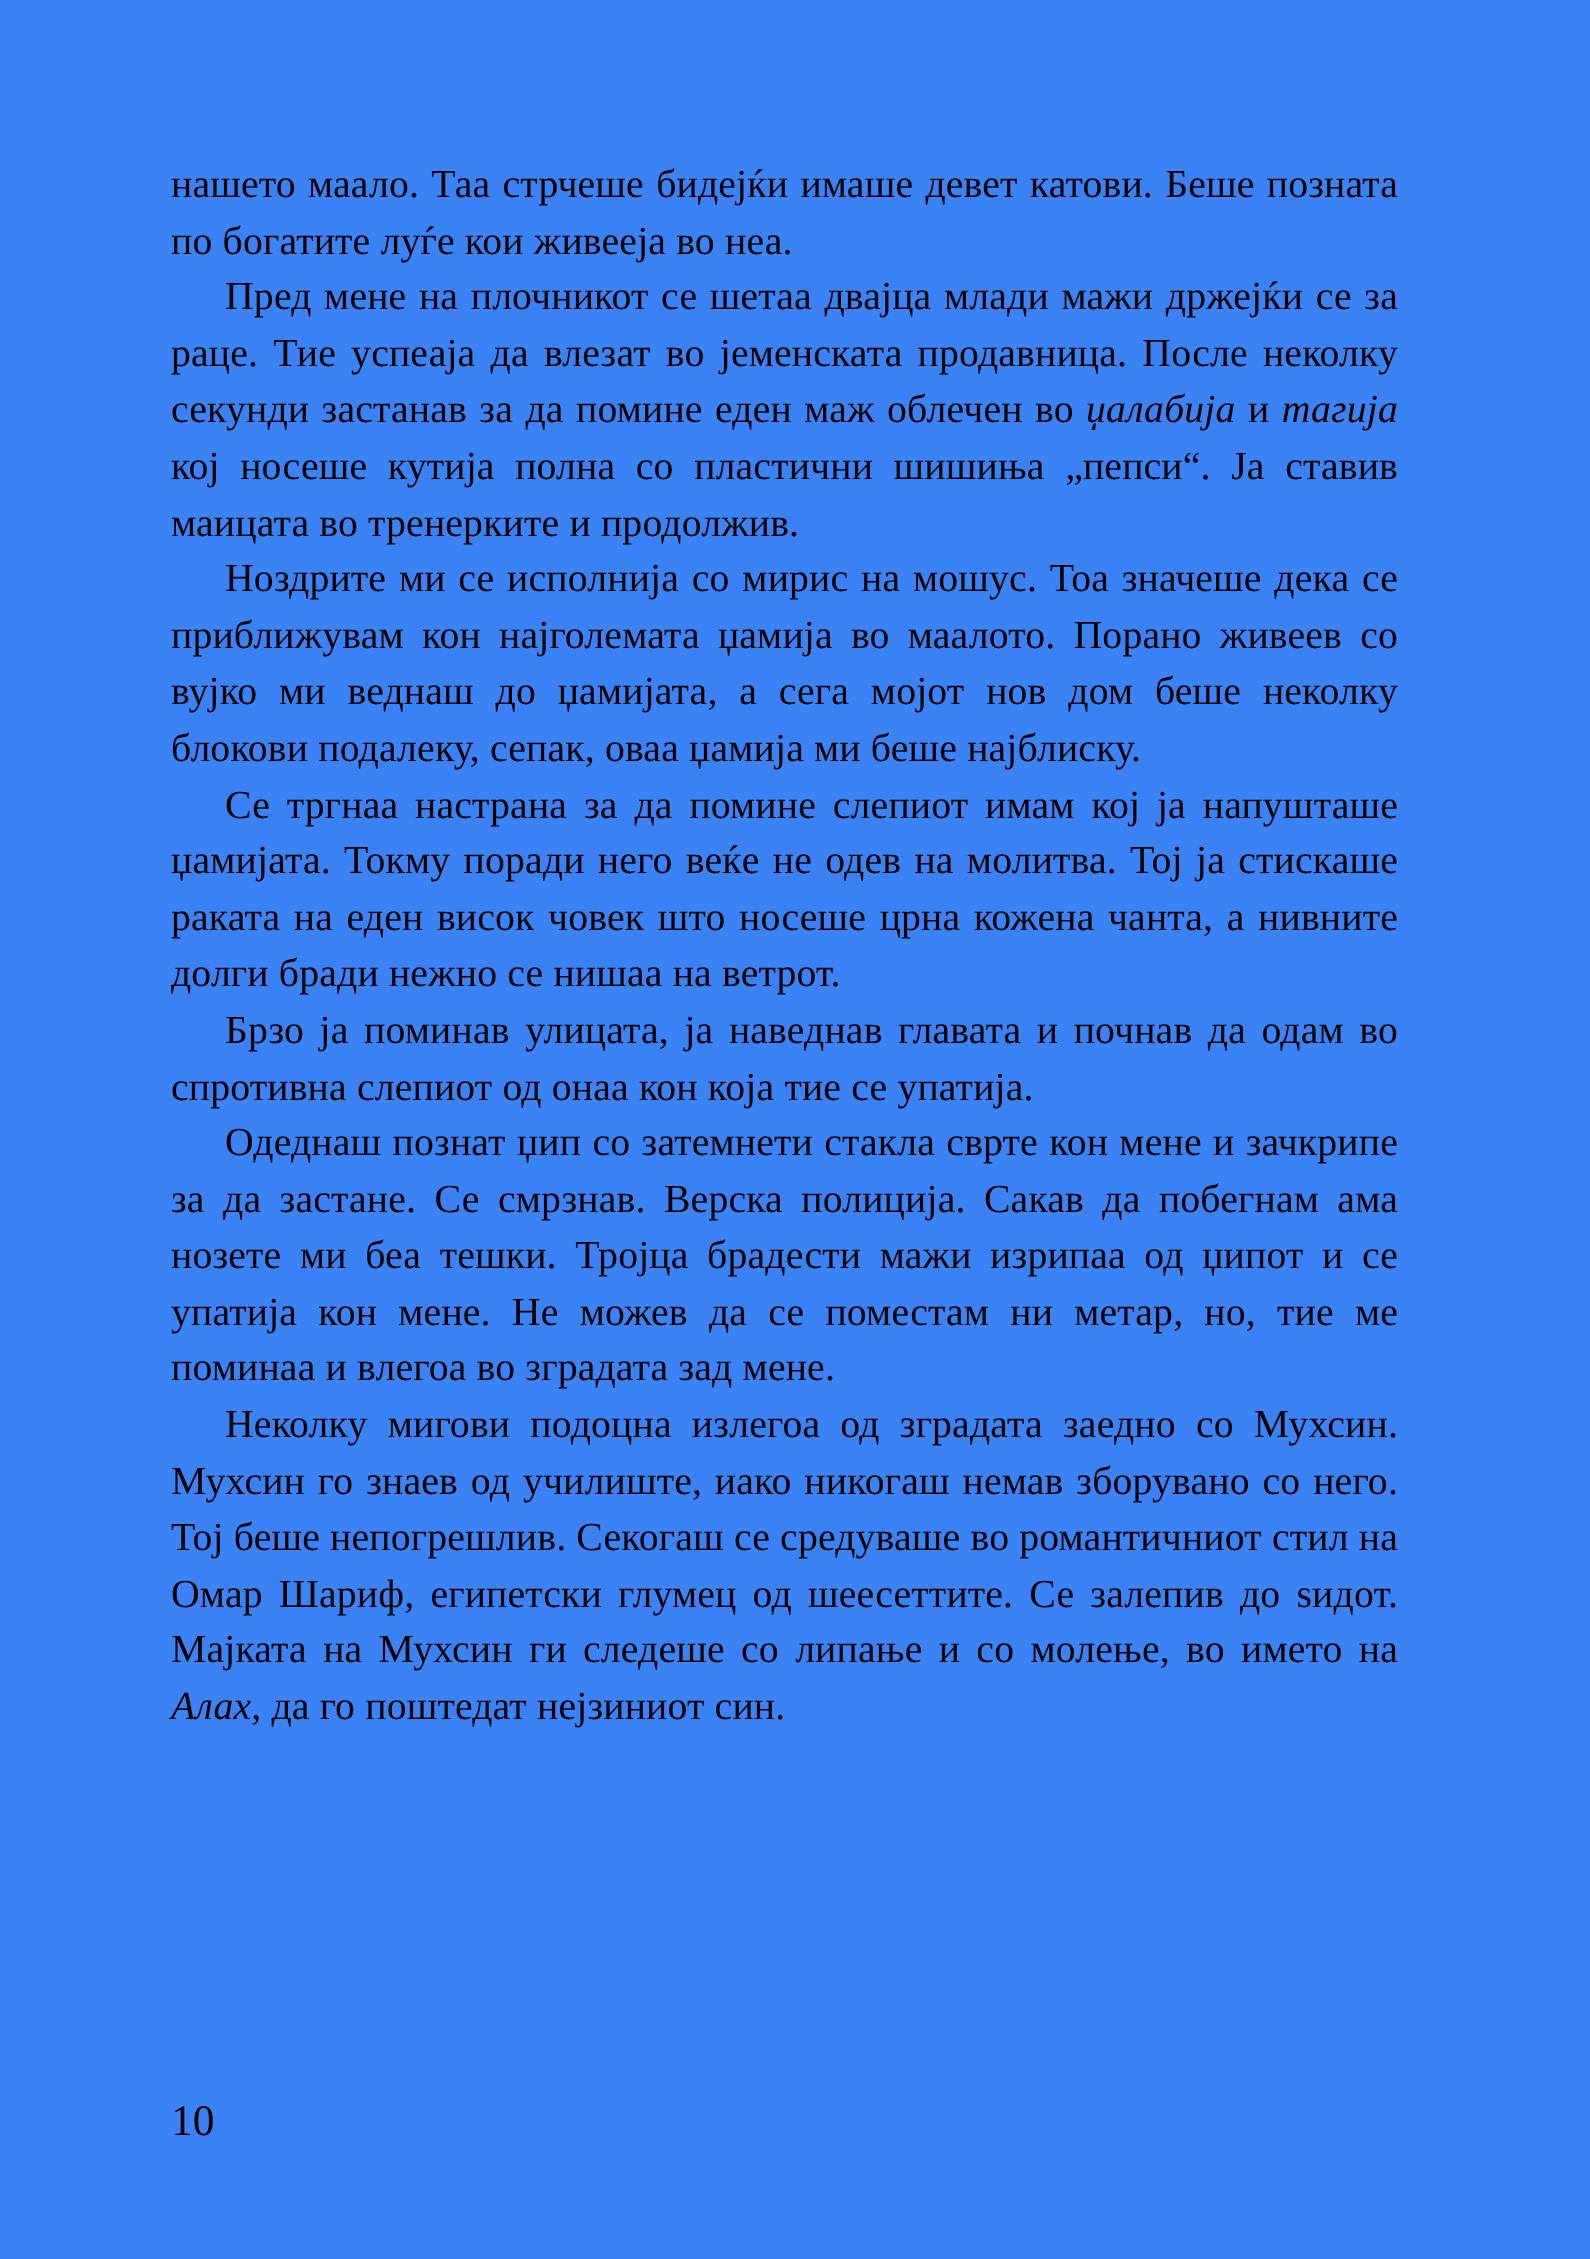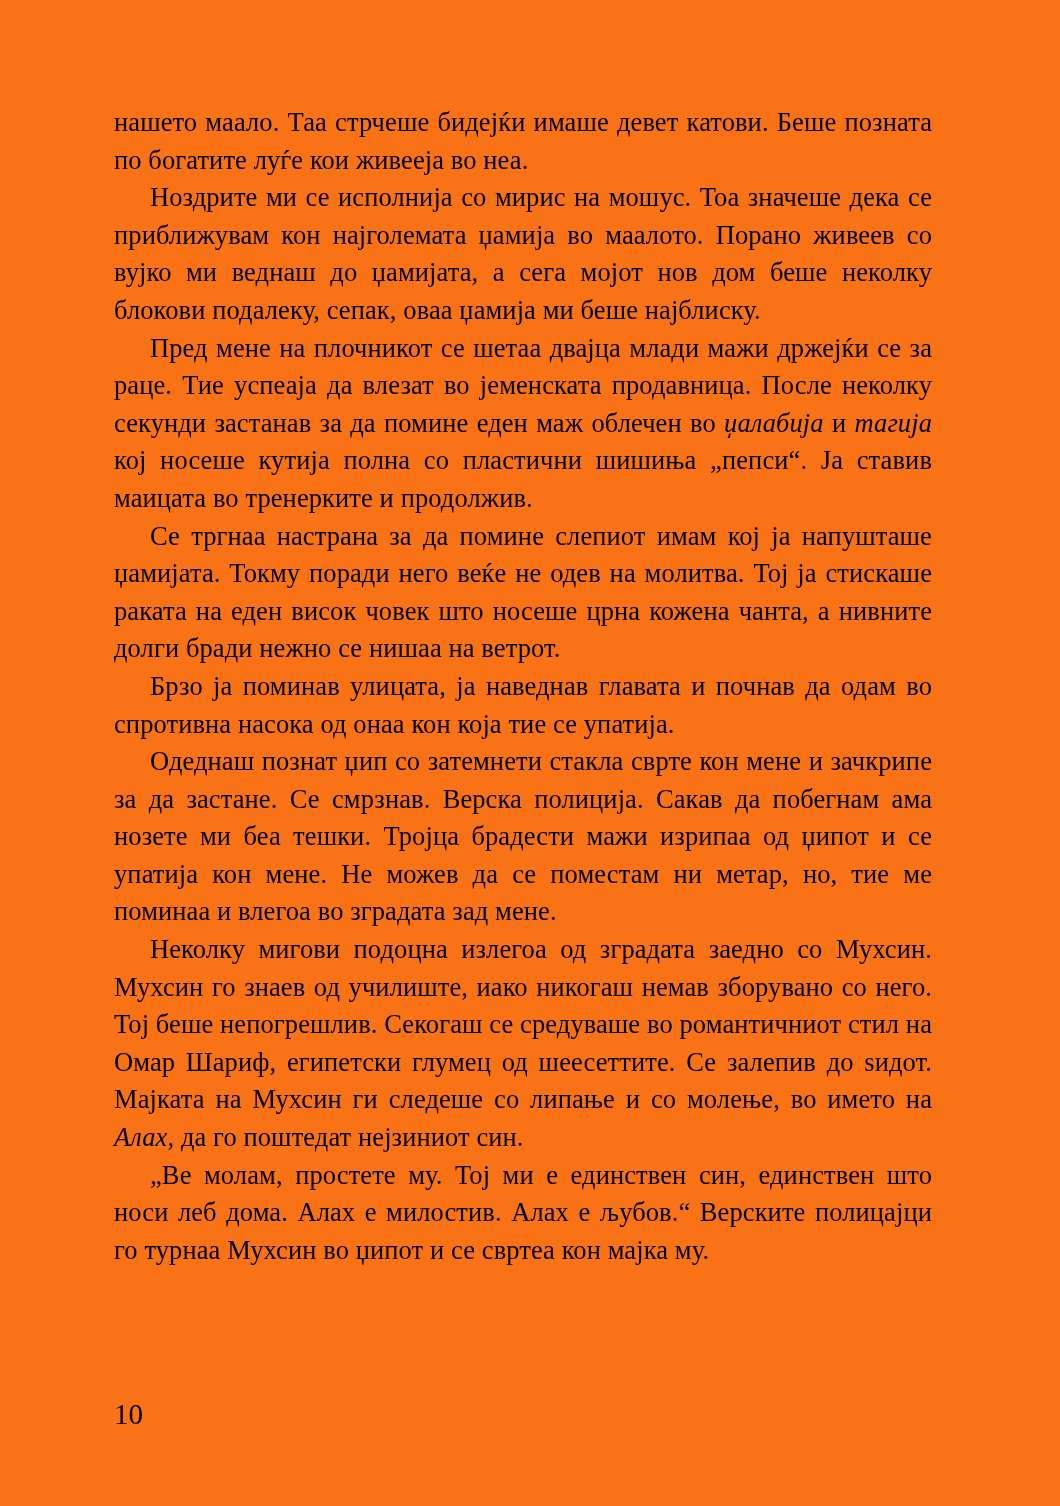--- a/index.html
+++ b/index.html
@@ -15,21 +15,21 @@
     color: #000000;
     overflow: hidden;
   }
 
   .page {
     position: absolute;
     left: 0;
     top: 0;
     width: 1060px;
     height: 1506px;
-    background: #f97316;
+    background: #3b82f6;
   }
 
   .text-block {
     position: absolute;
     left: 114px;
     top: 104px;
     width: 818px;
   }
 
   .para {
@@ -66,32 +66,31 @@
 </style>
 </head>
 <body>
 
 <div class="page">
 
   <div class="text-block">
 
     <p class="para continued">нашето маало. Таа стрчеше бидејќи имаше девет катови. Беше позната по богатите луѓе кои живееја во неа.</p>
 
+    <p class="para"><span>Пред мене на плочникот се шетаа двајца млади мажи држејќи се за раце. Тие успеаја да влезат во јеменската продавница. После неколку секунди застанав за да помине еден маж облечен во </span><em>џалабија</em><span> и </span><em>тагија</em><span> кој носеше кутија полна со пластични шишиња „пепси“. Ја ставив маицата во тренерките и продолжив.</span></p>
+
     <p class="para">Ноздрите ми се исполнија со мирис на мошус. Тоа значеше дека се приближувам кон најголемата џамија во маалото. Порано живеев со вујко ми веднаш до џамијата, а сега мојот нов дом беше неколку блокови подалеку, сепак, оваа џамија ми беше најблиску.</p>
-
-    <p class="para"><span>Пред мене на плочникот се шетаа двајца млади мажи држејќи се за раце. Тие успеаја да влезат во јеменската продавница. После неколку секунди застанав за да помине еден маж облечен во </span><em>џалабија</em><span> и </span><em>тагија</em><span> кој носеше кутија полна со пластични шишиња „пепси“. Ја ставив маицата во тренерките и продолжив.</span></p>
 
 
     <p class="para">Се тргнаа настрана за да помине слепиот имам кој ја напушташе џамијата. Токму поради него веќе не одев на молитва. Тој ја стискаше раката на еден висок човек што носеше црна кожена чанта, а нивните долги бради нежно се нишаа на ветрот.</p>
 
-    <p class="para">Брзо ја поминав улицата, ја наведнав главата и почнав да одам во спротивна насока од онаа кон која тие се упатија.</p>
+    <p class="para">Брзо ја поминав улицата, ја наведнав главата и почнав да одам во спротивна слепиот од онаа кон која тие се упатија.</p>
 
     <p class="para">Одеднаш познат џип со затемнети стакла сврте кон мене и зачкрипе за да застане. Се смрзнав. Верска полиција. Сакав да побегнам ама нозете ми беа тешки. Тројца брадести мажи изрипаа од џипот и се упатија кон мене. Не можев да се поместам ни метар, но, тие ме поминаа и влегоа во зградата зад мене.</p>
 
     <p class="para"><span>Неколку мигови подоцна излегоа од зградата заедно со Мухсин. Мухсин го знаев од училиште, иако никогаш немав зборувано со него. Тој беше непогрешлив. Секогаш се средуваше во романтичниот стил на Омар Шариф, египетски глумец од шеесеттите. Се залепив до ѕидот. Мајката на Мухсин ги следеше со липање и со молење, во името на </span><em>Алах</em><span>, да го поштедат нејзиниот син.</span></p>
 
-    <p class="para">„Ве молам, простете му. Тој ми е единствен син, единствен што носи леб дома. Алах е милостив. Алах е љубов.“ Верските полицајци го турнаа Мухсин во џипот и се свртеа кон мајка му.</p>
 
   </div>
 
   <div class="page-number">10</div>
 
 </div>
 
 </body></html>

